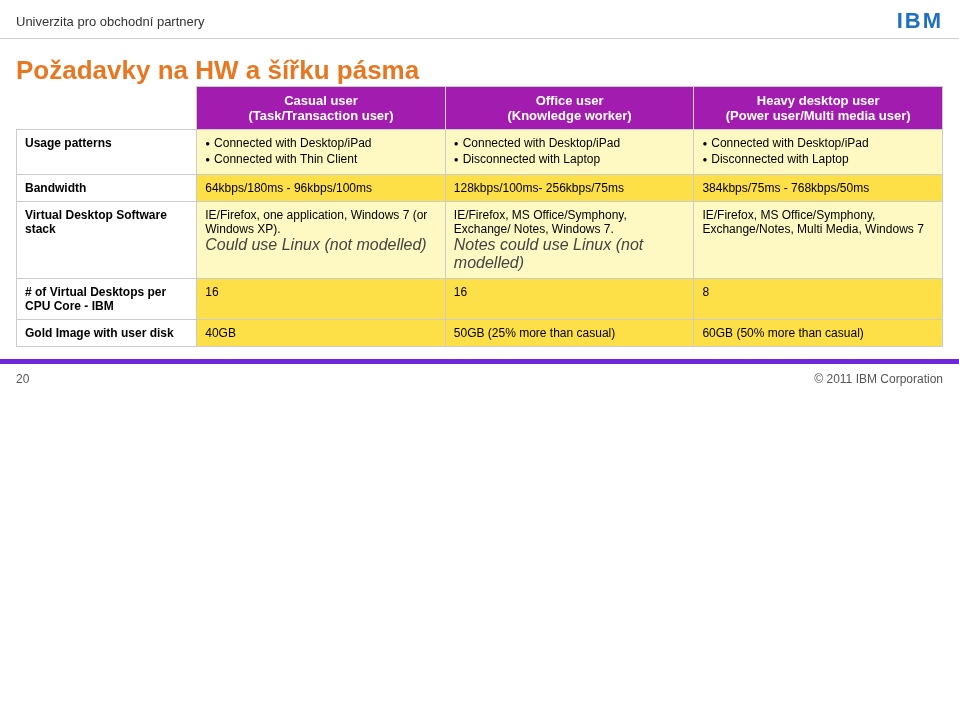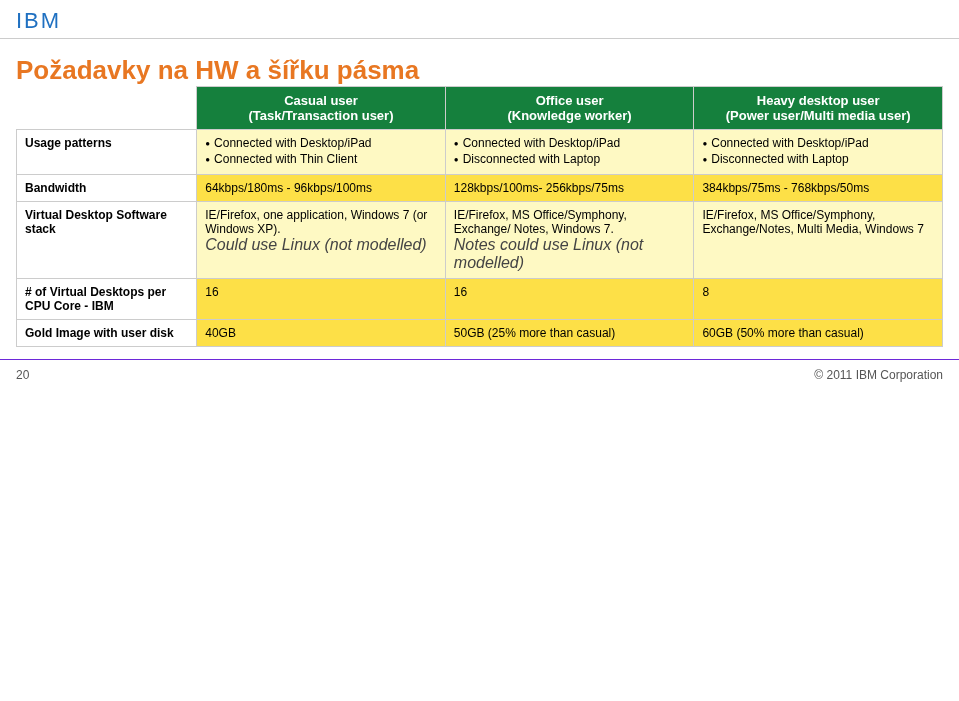--- a/index.html
+++ b/index.html
@@ -19,21 +19,21 @@
       align-items: center;
       padding: 8px 16px 4px 16px;
       border-bottom: 1px solid #ccc;
     }
     .top-bar-title {
       font-size: 13px;
       color: #333;
     }
     .ibm-logo {
       font-size: 22px;
-      font-weight: normal;
+      font-weight: bold;
       color: #1F70C1;
       letter-spacing: 2px;
     }
 
     
     .page-title {
       padding: 16px 16px 0 16px;
       font-size: 26px;
       font-weight: bold;
       color: #E87722;
@@ -48,21 +48,21 @@
     }
 
     .main-table th, .main-table td {
       border: 1px solid #ccc;
       padding: 6px 8px;
       vertical-align: top;
     }
 
     
     .main-table thead th {
-      background-color: #15803d;
+      background-color: #a21caf;
       color: #fff;
       font-weight: bold;
       text-align: center;
       font-size: 13px;
     }
     .main-table thead th.first-col {
       background: #fff;
       border: none;
     }
 
@@ -96,33 +96,34 @@
 
     
     .footer {
       display: flex;
       justify-content: space-between;
       align-items: center;
       padding: 8px 16px;
       margin-top: 12px;
       font-size: 12px;
       color: #555;
-      border-top: 1px solid #6d28d9;
+      border-top: 5px solid #6d28d9;
     }
 
     .sub-note {
       font-size: 16px;
       color: #444;
       font-style: italic;
     }
   </style>
 </head>
 <body>
 
 <div class="top-bar">
+  <span class="top-bar-title">Univerzita pro obchodní partnery</span>
   <span class="ibm-logo">IBM</span>
 </div>
 
 <div class="page-title">Požadavky na HW a šířku pásma</div>
 
 <table class="main-table">
   <thead>
     <tr>
       <th class="first-col" style="width:145px;"></th>
       <th style="width:200px;">

